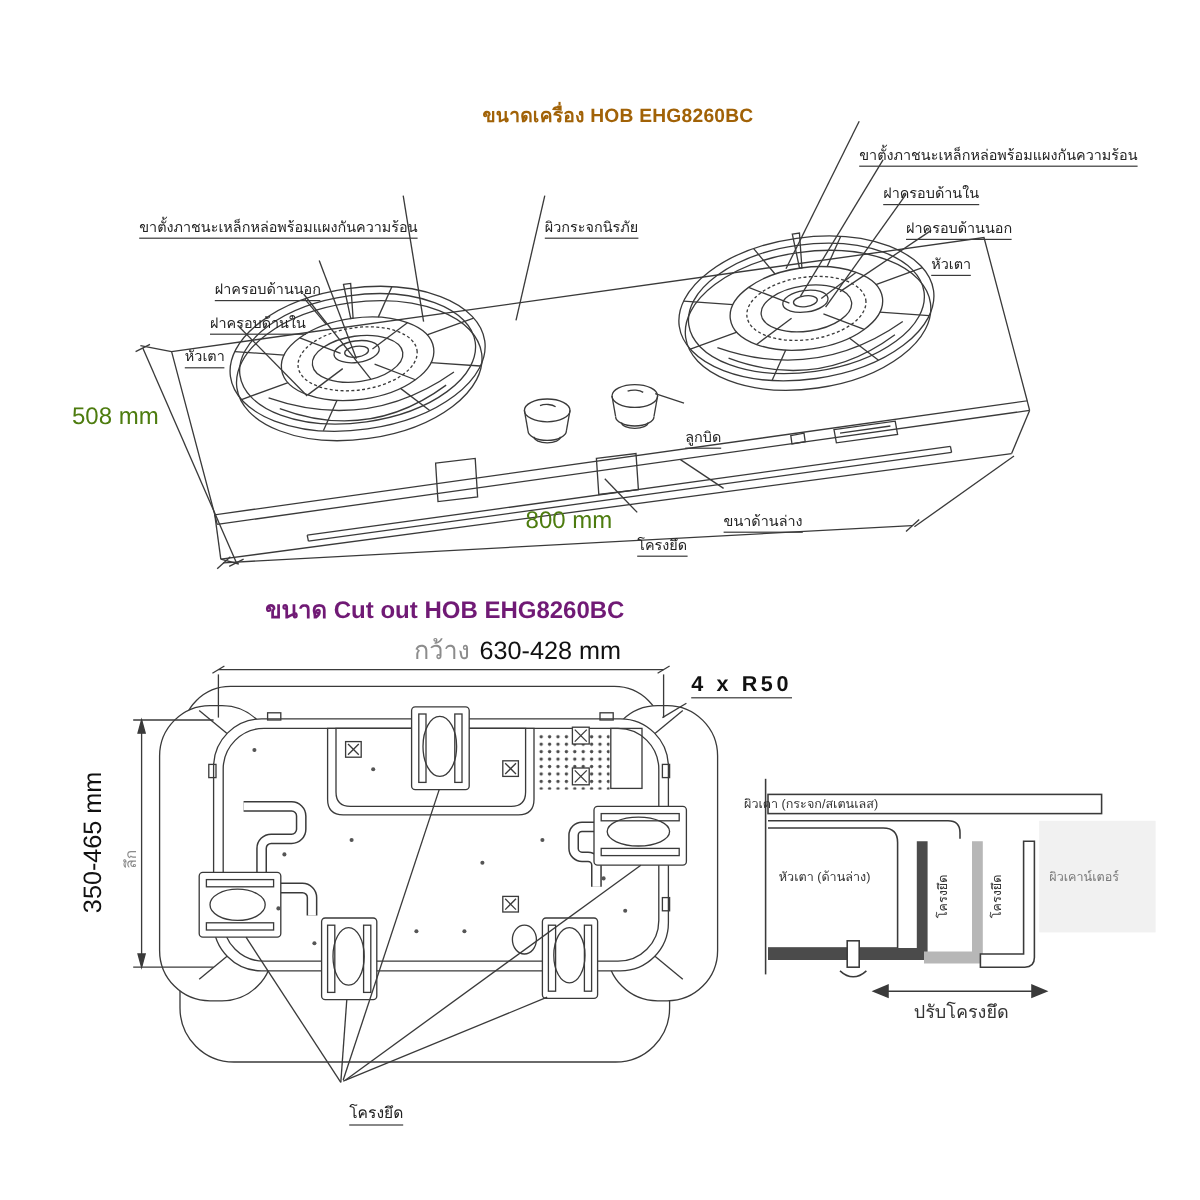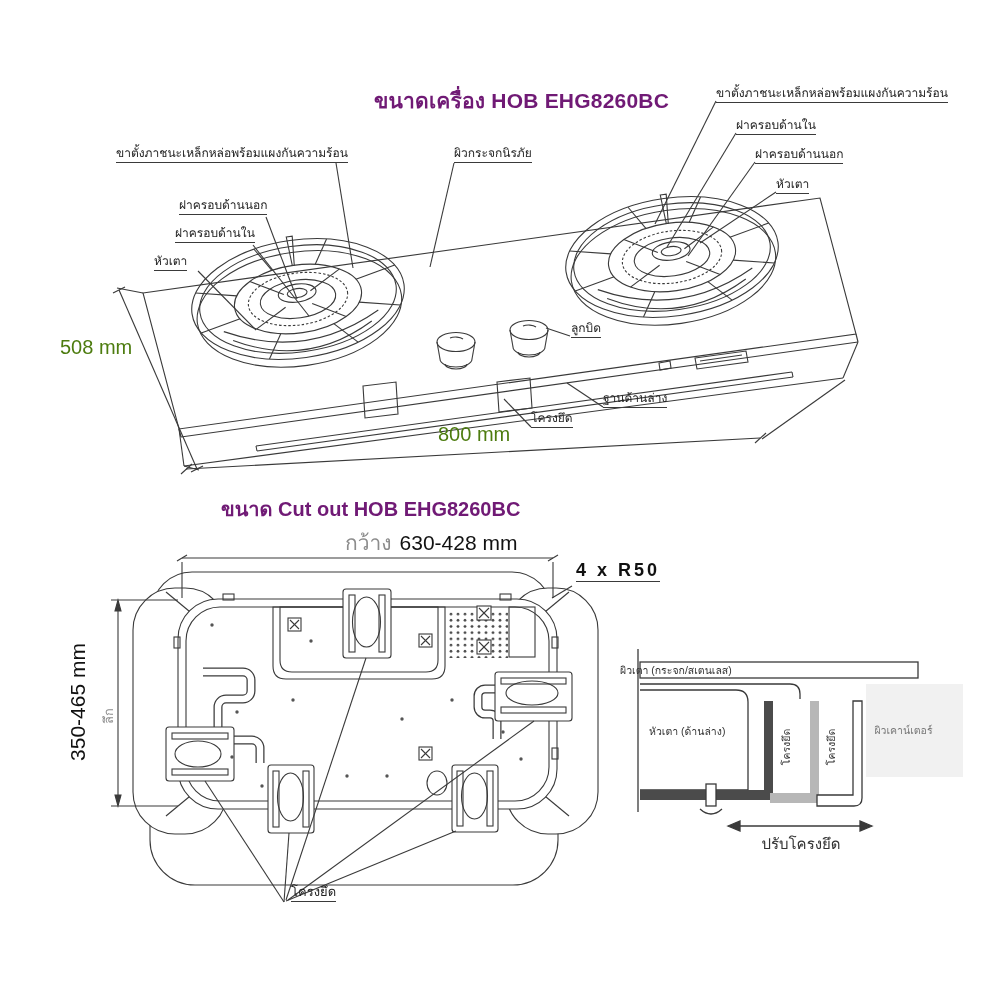--- a/index.html
+++ b/index.html
@@ -1,21 +1,21 @@
 <!DOCTYPE html>
 <html><head>
 <meta charset="utf-8">
 <style>
   html,body{margin:0;padding:0;background:#fff;}
   #stage{position:relative;width:1000px;height:1000px;background:#fff;overflow:hidden;
          font-family:"Liberation Sans","DejaVu Sans",sans-serif;color:#1f1f1f;}
   #lineart{position:absolute;left:0;top:0;}
   .lbl{position:absolute;white-space:nowrap;font-size:12px;color:#222;line-height:1.05;}
-  .callout{border-bottom:1.2px solid #3a3a3a;padding-bottom:2px;}
-  .title{font-size:21px;font-weight:600;color:#701a75;letter-spacing:.2px;}
+  .callout{border-bottom:1.2px solid #3a3a3a;padding-bottom:2px;margin-top:36px;}
+  .title{font-size:16px;font-weight:600;color:#a16207;letter-spacing:.2px;margin-left:28px;}
   .title2{font-size:20px;font-weight:700;color:#701a75;}
   .dim{font-size:20px;font-weight:400;color:#4d7c0f;}
   .rot{transform:translate(-50%,-50%) rotate(-90deg);transform-origin:center;}
   .muted{color:#8c8c8c;}
   .cs-lbl{font-size:10.5px;color:#333;}
   .counter-box{position:absolute;display:flex;align-items:center;justify-content:center;
                font-size:10.5px;color:#777;}
   .r50{font-size:18px;letter-spacing:3px;color:#111;border-bottom:1.1px solid #3a3a3a;padding-bottom:1px;font-weight:bold;}
   .widthdim{font-size:21px;color:#111;}
   .widthdim .val{margin-left:8px;}
@@ -280,21 +280,21 @@
   <div class="lbl callout" style="left:175px;top:227px">ฝาครอบด้านใน</div>
   <div class="lbl callout" style="left:154px;top:255px">หัวเตา</div>
 
   <div class="lbl callout" style="left:716px;top:87px">ขาตั้งภาชนะเหล็กหล่อพร้อมแผงกันความร้อน</div>
   <div class="lbl callout" style="left:736px;top:119px">ฝาครอบด้านใน</div>
   <div class="lbl callout" style="left:755px;top:148px">ฝาครอบด้านนอก</div>
   <div class="lbl callout" style="left:776px;top:178px">หัวเตา</div>
 
   <div class="lbl callout" style="left:454px;top:147px">ผิวกระจกนิรภัย</div>
   <div class="lbl callout" style="left:571px;top:322px">ลูกบิด</div>
-  <div class="lbl callout" style="left:603px;top:392px">ฐานด้านล่าง</div>
+  <div class="lbl callout" style="left:603px;top:392px">ขนาด้านล่าง</div>
   <div class="lbl callout" style="left:531px;top:412px">โครงยึด</div>
 
   <div class="lbl dim" style="left:60px;top:337px">508 mm</div>
   <div class="lbl dim" style="left:438px;top:424px">800 mm</div>
 
   <div class="lbl title2" style="left:221px;top:499px">ขนาด Cut out HOB EHG8260BC</div>
 
   <div class="lbl widthdim" style="left:345px;top:532px">
     <span class="muted">กว้าง</span><span class="val">630-428 mm</span>
   </div>

